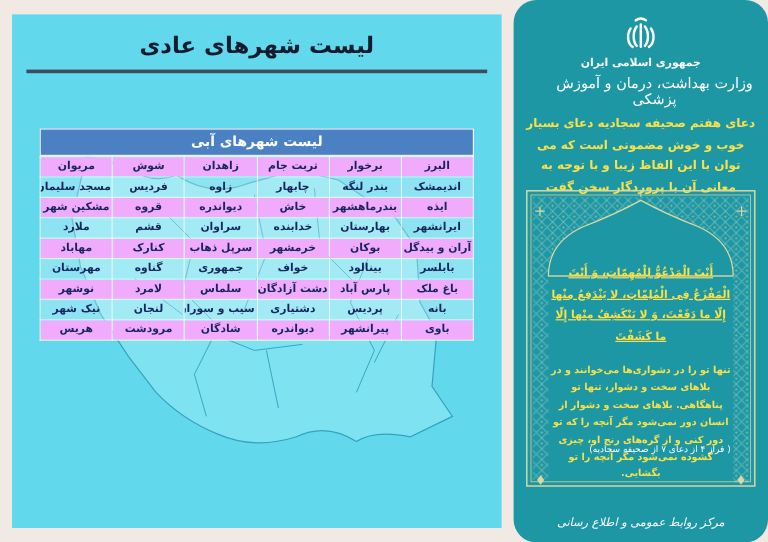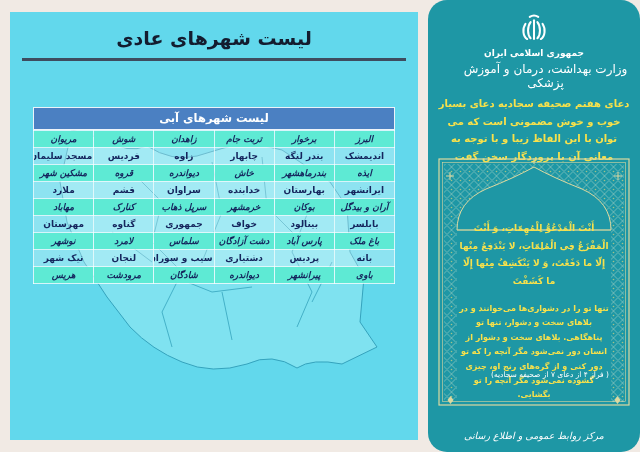--- a/index.html
+++ b/index.html
@@ -13,35 +13,35 @@
     color:#131c2f; letter-spacing:-.5px; }
   .lp-rule { margin:9px auto 0; width:384px; height:3px; background:#3e4c5f; }
   .map-svg { position:absolute; left:2px; top:100px; width:404px; height:330px; }
 
   .city-table-wrap { position:absolute; left:23px; top:95px; width:362px; }
   .ct-header { background:#4b80c2; color:#ffffff; text-align:center; font-weight:bold;
     font-size:11.5px; padding:3px 0 4px; border:1px solid rgba(255,255,255,.9); }
   table.city-table { width:100%; border-collapse:collapse; table-layout:fixed; }
   table.city-table td { font-size:9px; font-weight:bold; color:#15255d; text-align:center;
     padding:3px 1px; border:1px solid rgba(255,255,255,.75); white-space:nowrap; overflow:hidden; }
-  tr.row-odd td { background:#5eead4;font-style:italic; }
+  tr.row-odd td { background:#f0abfc; }
   tr.row-even td { background:rgba(255,255,255,.28); }
 
   
   .right-panel { position:absolute; left:428px; top:0; width:212px; height:452px;
     background:#1e97a5;border-radius:19px; }
   .emblem { display:block; margin:10px auto 2px; }
   .org1 { color:#ffffff; font-size:9px; text-align:center; font-weight:bold; }
   .org2 { color:#ffffff; font-size:12px; text-align:center; margin-top:4px;padding-left:23px; }
   .attrib { color:#ffffff; font-size:8px; font-weight:bold; text-align:center; margin-top:9px; }
   .quote { color:#f8e14b; font-size:10px; font-weight:bold; text-align:center;
     line-height:1.75; width:198px; margin:5px auto 0; }
   .ornament-svg { position:absolute; left:10px; top:158px; width:192px; height:250px; }
   .arabic { position:absolute; left:30px; top:220px; width:152px; color:#f8e14b;
-    font-size:9px; font-weight:bold; text-align:center; line-height:1.95; }
+    font-size:9px; font-weight:bold; text-align:center; line-height:1.95;text-decoration:underline; }
   .translation { position:absolute; left:28px; top:302px; width:156px; color:#f8e14b;
     font-size:8px; font-weight:bold; text-align:center; line-height:1.8; }
   .citation { position:absolute; left:36px; top:370px; width:172px; color:#ffffff;
     font-size:7.5px; text-align:center; }
   .rp-footer { position:absolute; left:0; right:0; bottom:11px; color:#ffffff;
     font-size:9.5px; text-align:center; font-style:italic; }
 </style>
 </head>
 <body>
 

